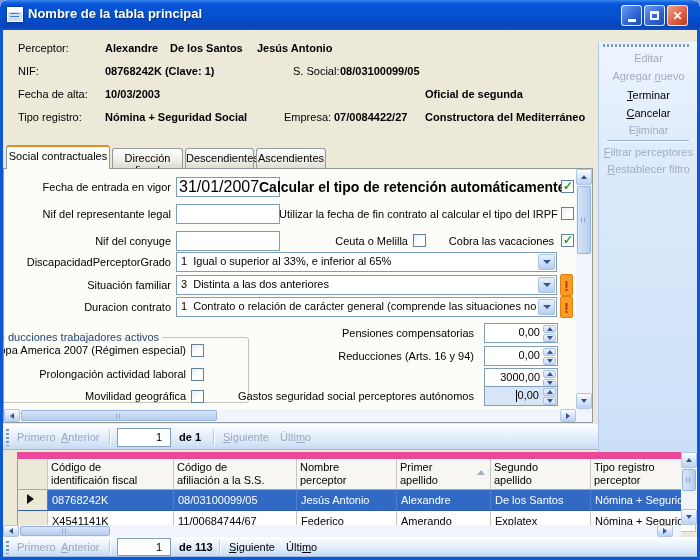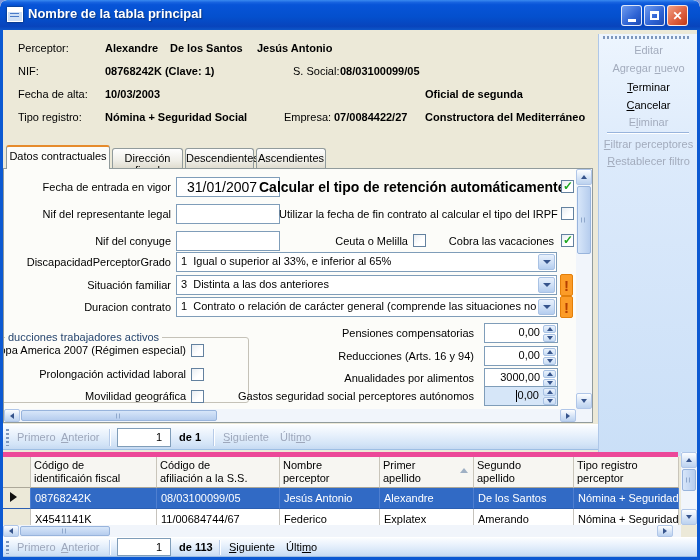--- a/index.html
+++ b/index.html
@@ -33,21 +33,21 @@
   
   .bodyc { position:absolute; left:0; top:30px; width:700px; height:530px; background:#ECE9D8; }
   .edge-l { position:absolute; left:0; top:0; width:3px; height:530px; background:#0C59D2; }
   .edge-r { position:absolute; right:0; top:0; width:3px; height:530px; background:#0C59D2; }
   .edge-b { position:absolute; left:0; bottom:0; width:700px; height:3px; background:#0C59D2; }
 
   .hlabel { position:absolute; font-size:11px; color:#000; white-space:nowrap; }
   .hval   { position:absolute; font-size:11px; font-weight:bold; color:#000; white-space:nowrap; }
 
   
-  .sidebar { position:absolute; left:598px; top:4px; width:99px; height:422px;
+  .sidebar { position:absolute; left:598px; top:12px; width:99px; height:422px;
     background:linear-gradient(180deg,#EDF5FE 0%,#DCEAFB 30%,#CADFF7 100%);
     border-left:1px solid #AFC7E8;text-decoration:underline; }
   .sb-grip { position:absolute; left:4px; top:2px; width:88px; height:3px;
     background:repeating-linear-gradient(90deg,#7E97BC 0 2px,transparent 2px 4px); }
   .sb-item { position:absolute; left:0; width:99px; text-align:center; font-size:11px;
     color:#000; white-space:nowrap; cursor:default; }
   .sb-item.dis { color:#A3ACBD; }
   .sb-div { position:absolute; left:8px; width:82px; height:2px;
     border-top:1px solid #98B4DC; border-bottom:1px solid #FFFFFF; }
 
@@ -55,21 +55,21 @@
   .tab { position:absolute; font-size:11px; text-align:center; border:1px solid #919B9C;
     border-bottom:none; border-radius:3px 3px 0 0; color:#000; padding-top:3px; }
   .tab.active { background:#FCFCF9; border-top:2px solid #E68B2C; height:24px; z-index:3; font-weight:normal; }
   .tab.idle { background:linear-gradient(180deg,#FEFEFE,#F0EFE9 55%,#DDDACC); height:21px; z-index:1; }
 
   .page { position:absolute; left:3px; top:138px; width:590px; height:255px;
     background:#FCFCF9; border:1px solid #919B9C; overflow:hidden; z-index:2; }
 
   .flabel { position:absolute; font-size:11px; color:#000; text-align:right; white-space:nowrap; line-height:20px; }
   .tbox { position:absolute; height:20px; background:#FFF; border:1px solid #7F9DB9;
-    font-size:14px; line-height:18px; padding:0 10px; white-space:pre; overflow:hidden; }
+    font-size:16px; line-height:18px; padding:0 2px; white-space:pre; overflow:hidden; }
   .caret { width:1px; height:12px; background:#000; margin-right:1px; }
 
   .cb { position:absolute; width:13px; height:13px; background:linear-gradient(135deg,#E8EDF2,#FFFFFF 60%);
     border:1px solid #63819F; }
   .cb.on::after { content:"✓"; position:absolute; left:1px; top:-2px; color:#1FA821;
     font-size:12px; font-weight:bold; }
 
   .combo { position:absolute; height:20px; background:#FFF; border:1px solid #7F9DB9; }
   .combo-text { position:absolute; left:4px; top:2px; right:20px; font-size:11px; white-space:pre; overflow:hidden; }
   .combo-btn { position:absolute; right:1px; top:1px; width:17px; height:16px; border-radius:2px;
@@ -113,22 +113,22 @@
   .grip { position:absolute; left:3px; top:4px; width:3px; height:17px;
     background:repeating-linear-gradient(180deg,#7E97BC 0 2px,transparent 2px 4px); }
   .nav-link { position:absolute; top:6px; font-size:11px; color:#000; white-space:nowrap; }
   .nav-link.dis { color:#9DA7BB; }
   .nav-sep { position:absolute; top:4px; width:1px; height:17px; background:#B7CBE8; box-shadow:1px 0 0 #FFF; }
   .nav-box { position:absolute; top:3px; width:54px; height:19px; background:#FFF; border:1px solid #7F9DB9;
     font-size:11px; text-align:right; line-height:17px; padding-right:8px; }
   .nav-of { position:absolute; top:6px; font-size:11px; font-weight:bold; color:#000; white-space:nowrap; }
 
   
-  .grid { position:absolute; left:0; top:422px; width:678px; background:#F5F4EF;
-    border-top:5px solid #ec4899; border-left:1px solid #9D9B8F; }
+  .grid { position:absolute; left:17px; top:422px; width:678px; background:#F5F4EF;
+    border-top:7px solid #ec4899; border-left:1px solid #9D9B8F; }
   .grow { display:grid; grid-template-columns:30px 126px 123px 100px 94px 100px 105px; }
   .gh { height:31px; background:#F7F6F2; border-right:1px solid #C9C5BA; border-bottom:1px solid #ACA899;
     font-size:11px; line-height:13px; padding:2px 3px; position:relative; overflow:hidden; }
   .gc { height:21px; border-right:1px solid #C6C3BD; border-bottom:1px solid #C6C3BD;
     font-size:11px; line-height:20px; padding:0 4px; white-space:nowrap; overflow:hidden; background:#FFF; }
   .rowsel { background:#ECE9D8 !important; position:relative; }
   .row.sel .gc { background:#316AC5; color:#FFF; border-right-color:#4F7FD0; border-bottom-color:#2C5FB2; }
   .row.sel .gc.rowsel { background:#ECE9D8 !important; color:#000; }
   .rarrow { position:absolute; left:9px; top:4px; width:0; height:0;
     border-top:5px solid transparent; border-bottom:5px solid transparent; border-left:7px solid #111; }
@@ -181,21 +181,21 @@
       <span class="sb-item dis" style="top:10px">Editar</span>
       <span class="sb-item dis" style="top:28px"><i>Agregar </i><i class="u">n</i><i>uevo</i></span>
       <span class="sb-item" style="top:47px"><i></i><i class="u">T</i><i>erminar</i></span>
       <span class="sb-item" style="top:65px"><i></i><i class="u">C</i><i>ancelar</i></span>
       <span class="sb-item dis" style="top:82px"><i>E</i><i class="u">l</i><i>iminar</i></span>
       <span class="sb-div" style="top:98px"></span>
       <span class="sb-item dis" style="top:104px"><i></i><i class="u">F</i><i>iltrar perceptores</i></span>
       <span class="sb-item dis" style="top:121px"><i></i><i class="u">R</i><i>establecer filtro</i></span>
     </div>
 
-    <span class="tab active" style="left:6px;top:115px;width:104px">Datos contractuales</span>
+    <span class="tab active" style="left:6px;top:115px;width:104px">Social contractuales</span>
     <span class="tab idle" style="left:112px;top:118px;width:71px">Dirección fiscal</span>
     <span class="tab idle" style="left:185px;top:118px;width:69px">Descendientes</span>
     <span class="tab idle" style="left:256px;top:118px;width:70px">Ascendientes</span>
 
     <div class="page">
 
       <span class="flabel" style="left:7px;top:8px;width:160px">Fecha de entrada en vigor</span>
       <span class="tbox" style="left:172px;top:8px;width:104px">31/01/2007</span>
       <span class="flabel" style="left:255px;top:8px;width:297px;font-weight:bold;font-size:14px">Calcular el tipo de retención automáticamente</span>
       <span class="cb on" style="left:557px;top:11px"></span>
@@ -267,21 +267,20 @@
         <span class="spin-btns">
             <span class="spin-b up">
               <i class="tri-u"></i>
             </span>
             <span class="spin-b dn">
               <i class="tri-d"></i>
             </span>
           </span>
       </span>
 
-      <span class="flabel" style="left:180px;top:199px;width:290px">Anualidades por alimentos</span>
       <span class="spin" style="left:480px;top:199px">
         <span class="spin-text">3000,00</span>
         <span class="spin-btns">
             <span class="spin-b up">
               <i class="tri-u"></i>
             </span>
             <span class="spin-b dn">
               <i class="tri-d"></i>
             </span>
           </span>
@@ -369,22 +368,22 @@
         <span class="gc">Jesús Antonio</span>
         <span class="gc">Alexandre</span>
         <span class="gc">De los Santos</span>
         <span class="gc">Nómina + Seguridad Social</span>
       </div>
       <div class="grow row">
         <span class="gc rowsel"></span>
         <span class="gc">X4541141K</span>
         <span class="gc">11/00684744/67</span>
         <span class="gc">Federico</span>
+        <span class="gc">Amerando</span>
         <span class="gc">Explatex</span>
-        <span class="gc">Amerando</span>
         <span class="gc">Nómina + Seguridad Social</span>
       </div>
     </div>
 
     <span class="sb-track" style="position:absolute;left:681px;top:422px;width:16px;height:73px"></span>
     <span class="sb-btn" style="position:absolute;left:681px;top:422px;width:16px;height:16px">
         <i class="tri-u"></i>
       </span>
     <span class="sb-thumb" style="position:absolute;left:682px;top:439px;width:14px;height:22px"></span>
     <span class="sb-btn" style="position:absolute;left:681px;top:479px;width:16px;height:16px">

